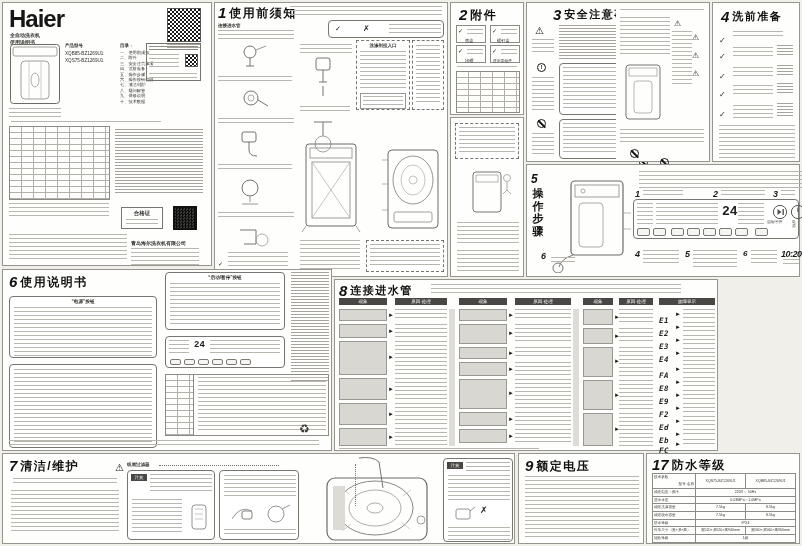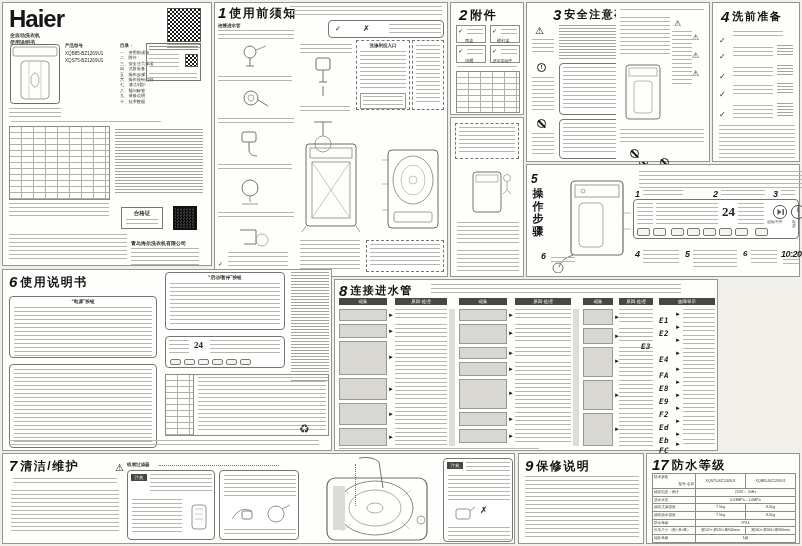--- a/index.html
+++ b/index.html
@@ -20,21 +20,21 @@
   .hnum{font-style:italic;font-weight:900;font-size:15px;color:#111;margin-right:3px;line-height:1;}
   .htitle{font-weight:900;font-size:12px;letter-spacing:1.5px;color:#111;line-height:1;}
   .htitle.sm{font-size:11px;}
   .rbox{border:1px solid #77756f;border-radius:4px;background:#fff;}
   .dbox{border:1px dashed #77756f;background:#fff;}
   .chip{background:#484743;color:#fff;text-align:center;font-size:4.5px;line-height:7px;height:7px;}
   .gcell{background:#d9d7d1;border:1px solid #9a9892;}
   .farrow{color:#141414;font-size:6px;line-height:1;}
   .ecode{font-family:"DejaVu Sans Mono","Liberation Mono",monospace;font-weight:bold;
          font-style:italic;font-size:7.5px;color:#222;letter-spacing:0.5px;}
-  .lcd{font-family:Liberation Serif, serif;font-weight:bold;color:#1d1d1d;}
+  .lcd{font-family:Liberation Mono, monospace;font-weight:bold;color:#1d1d1d;}
   .qr{background:repeating-conic-gradient(#191919 0% 25%,#fdfdfd 0% 50%) 0 0/4px 4px;border:1px solid #555;}
   .qrd{background:repeating-conic-gradient(#0d0d0d 0% 25%,#3c3b38 0% 50%) 0 0/3px 3px;border:2px solid #111;}
   .chk{color:#1c1c1c;font-weight:bold;}
   .warn{color:#1c1c1c;}
   .ban{width:9px;height:9px;border:1.6px solid #161616;border-radius:50%;position:relative;box-sizing:border-box;}
   .ban::after{content:"";position:absolute;left:-1.2px;top:2.6px;width:9.5px;height:1.6px;background:#161616;transform:rotate(45deg);}
   .bang{width:9px;height:9px;border:1.4px solid #161616;border-radius:50%;font-size:6px;font-weight:bold;
         text-align:center;line-height:6.5px;box-sizing:border-box;color:#161616;}
   .tinybtn{border:1px solid #7b7973;border-radius:2px;background:#f6f5f1;}
   .vchar{display:block;font-weight:900;font-size:11px;line-height:12.5px;color:#111;text-align:center;}
@@ -497,21 +497,21 @@
       <span class="farrow abs" style="left:279px;top:146px;">►</span>
       <div class="abs tx3" style="left:284px;top:133px;width:34px;height:33px;"></div>
 
     <div class="chip abs" style="left:324px;top:18px;width:56px;">故障显示</div>
     <div class="abs" style="left:324px;top:29px;"><span class="ecode">E1</span></div>
       <span class="farrow abs" style="left:340px;top:31px;">►</span>
       <div class="abs tx3" style="left:348px;top:29px;width:32px;height:11px;"></div>
     <div class="abs" style="left:324px;top:42px;"><span class="ecode">E2</span></div>
       <span class="farrow abs" style="left:340px;top:44px;">►</span>
       <div class="abs tx3" style="left:348px;top:42px;width:32px;height:11px;"></div>
-    <div class="abs" style="left:306px;top:55px;"><span class="ecode">E3</span></div>
+    <div class="abs" style="left:324px;top:55px;"><span class="ecode">E3</span></div>
       <span class="farrow abs" style="left:340px;top:57px;">►</span>
       <div class="abs tx3" style="left:348px;top:55px;width:32px;height:11px;"></div>
     <div class="abs" style="left:324px;top:68px;"><span class="ecode">E4</span></div>
       <span class="farrow abs" style="left:340px;top:70px;">►</span>
       <div class="abs tx3" style="left:348px;top:68px;width:32px;height:14px;"></div>
     <div class="abs" style="left:324px;top:84px;"><span class="ecode">FA</span></div>
       <span class="farrow abs" style="left:340px;top:86px;">►</span>
       <div class="abs tx3" style="left:348px;top:84px;width:32px;height:11px;"></div>
     <div class="abs" style="left:324px;top:97px;"><span class="ecode">E8</span></div>
       <span class="farrow abs" style="left:340px;top:99px;">►</span>
@@ -587,21 +587,21 @@
         <path d="M18 8 l5 -4" stroke="#8a8883" stroke-width="0.9"></path>
       </svg>
       <span class="abs" style="left:36px;top:46px;font-size:9px;font-weight:bold;color:#222;">✗</span>
       <div class="tx3 abs" style="left:4px;top:68px;width:62px;height:14px;"></div>
     </div>
   </div>
 
   <div class="panel" style="left:518px;top:453px;width:126px;height:91px;">
     <div class="hdr" style="left:6px;top:4px;">
       <span class="hnum">9</span>
-      <span class="htitle">保修说明</span>
+      <span class="htitle">额定电压</span>
     </div>
     <div class="abs tx3" style="left:6px;top:22px;width:114px;height:62px;"></div>
   </div>
 
   <div class="panel" style="left:646px;top:453px;width:154px;height:91px;">
     <div class="hdr" style="left:5px;top:3px;">
       <span class="hnum">17</span>
       <span class="htitle">防水等级</span>
     </div>
     <table class="abs" style="left:5px;top:19px;width:144px;border-collapse:collapse;font-size:3.6px;line-height:1.3;color:#3a3a37;">

